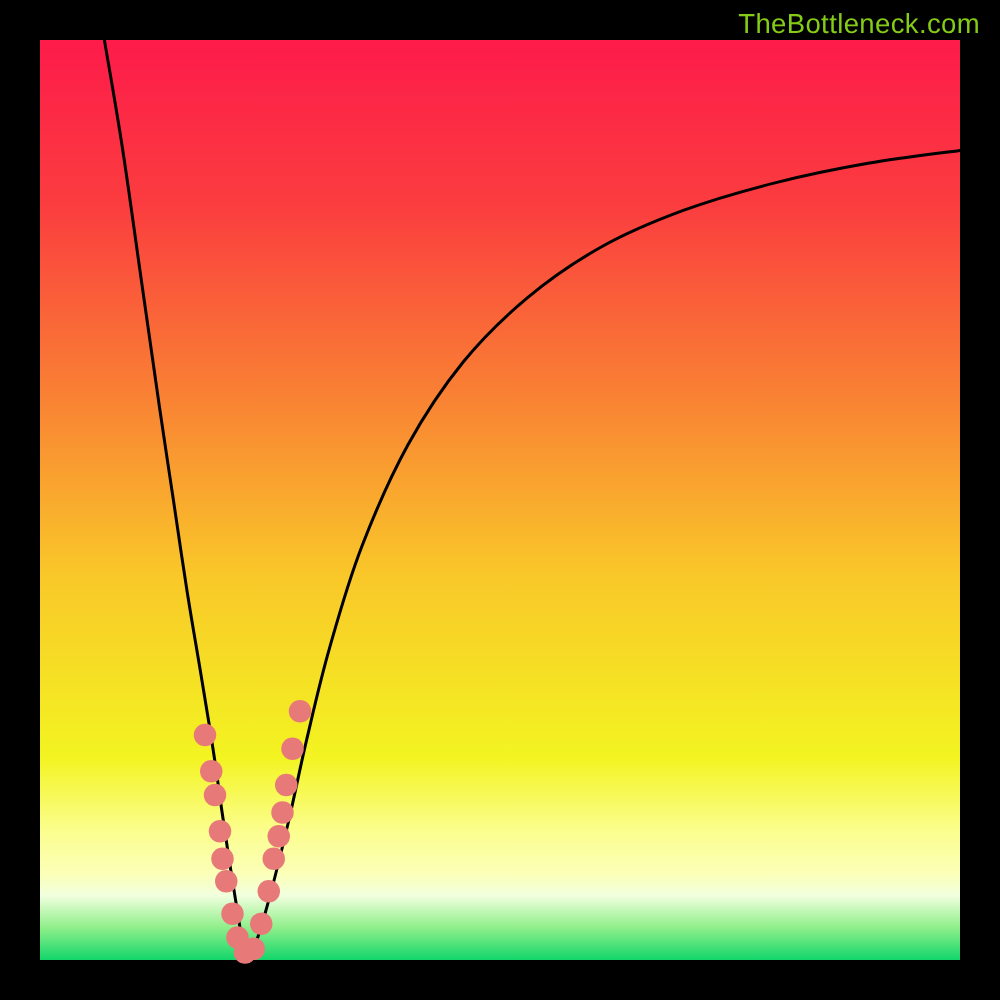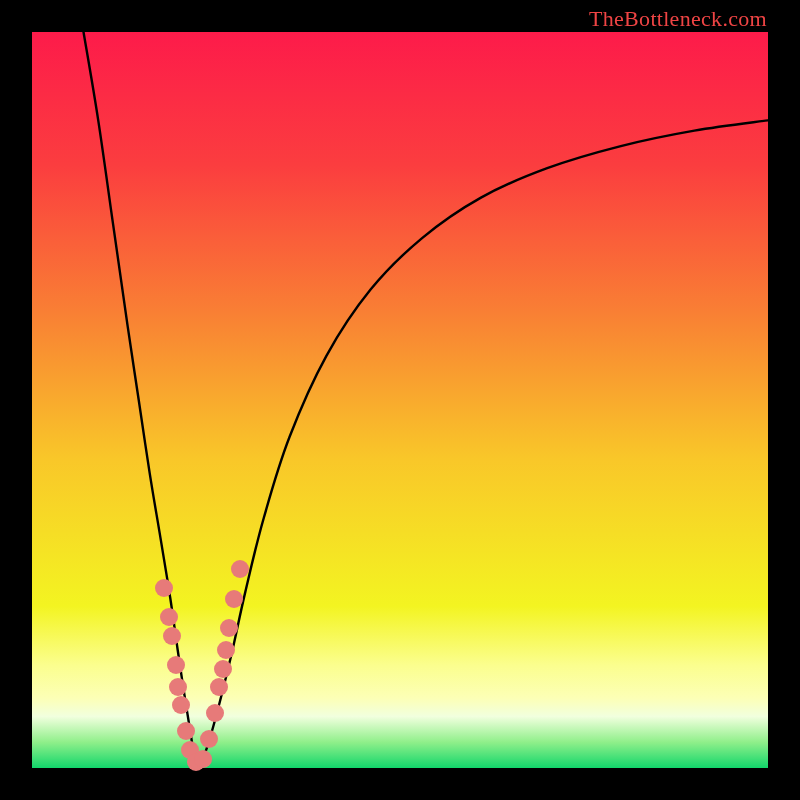--- a/index.html
+++ b/index.html
@@ -37,27 +37,26 @@
     position: absolute;
     left: 0;
     top: 0;
     width: 736px;
     height: 736px;
     pointer-events: none;
   }
   .watermark {
     position: absolute;
     top: 6px;
-    right: 33px;
-    color: #ef4444;
+    right: 16px;
+    color: #84cc16;
     font-size: 22px;
     font-weight: 500;
     letter-spacing: 0.3px;
     user-select: none;
-    font-family: Liberation Serif, serif;
   }
   .marker {
     position: absolute;
     width: 18px;
     height: 18px;
     border-radius: 50%;
     background: #e77a79;
     transform: translate(-50%, -50%);
     pointer-events: none;
   }

